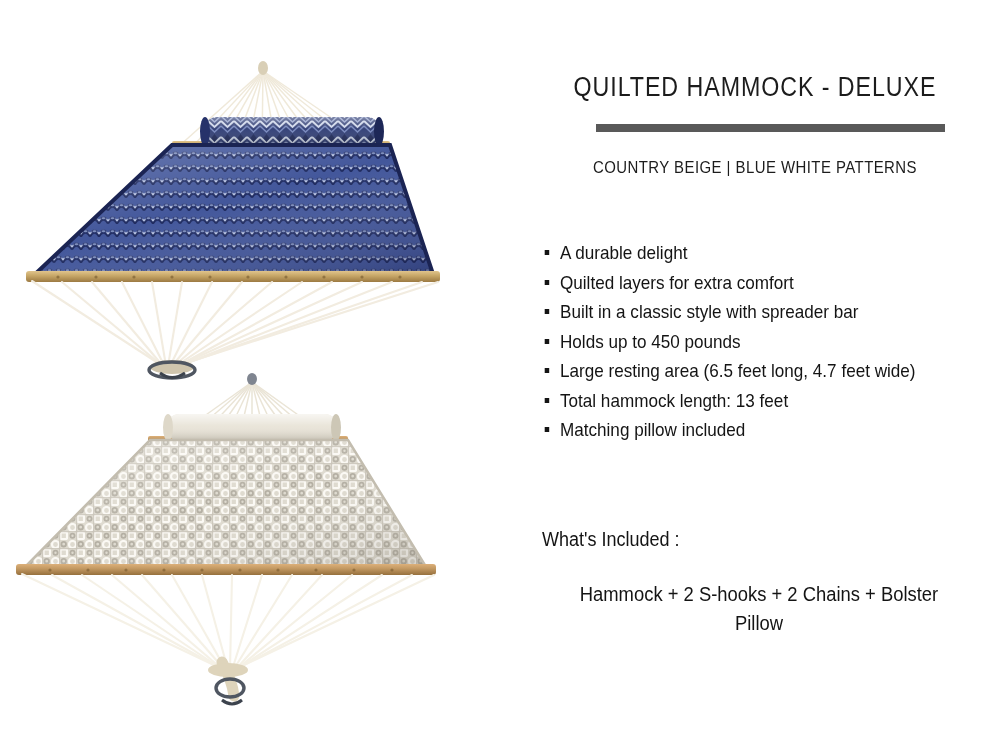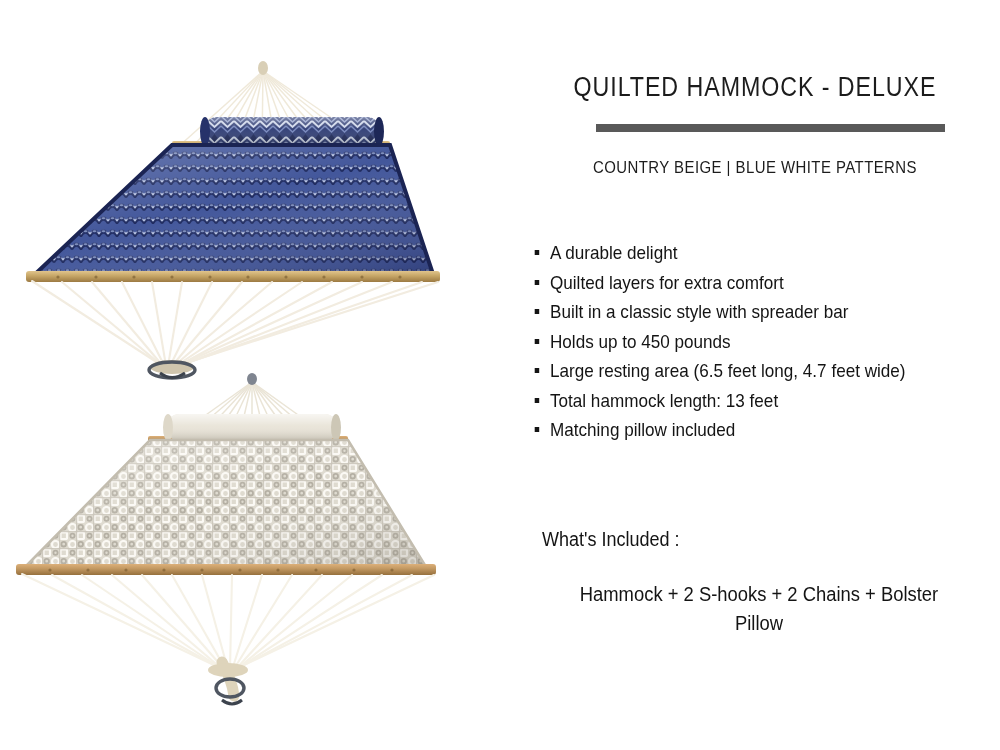--- a/index.html
+++ b/index.html
@@ -77,21 +77,21 @@
     font-weight: 400;
     letter-spacing: 0.5px;
     color: #1c1c1c;
     transform: scaleX(0.88);
     transform-origin: center top;
     white-space: nowrap;
   }
 
   .feature-list {
     position: absolute;
-    left: 12px; top: 240px;
+    left: 22px; top: 240px;
     width: 455px;
     list-style: none;
   }
   .feature-item {
     position: relative;
     padding-left: 20px;
     margin-bottom: 4px;
     font-family: "Liberation Sans Narrow", "Liberation Sans", sans-serif;
     font-size: 19px;
     line-height: 25.5px;

